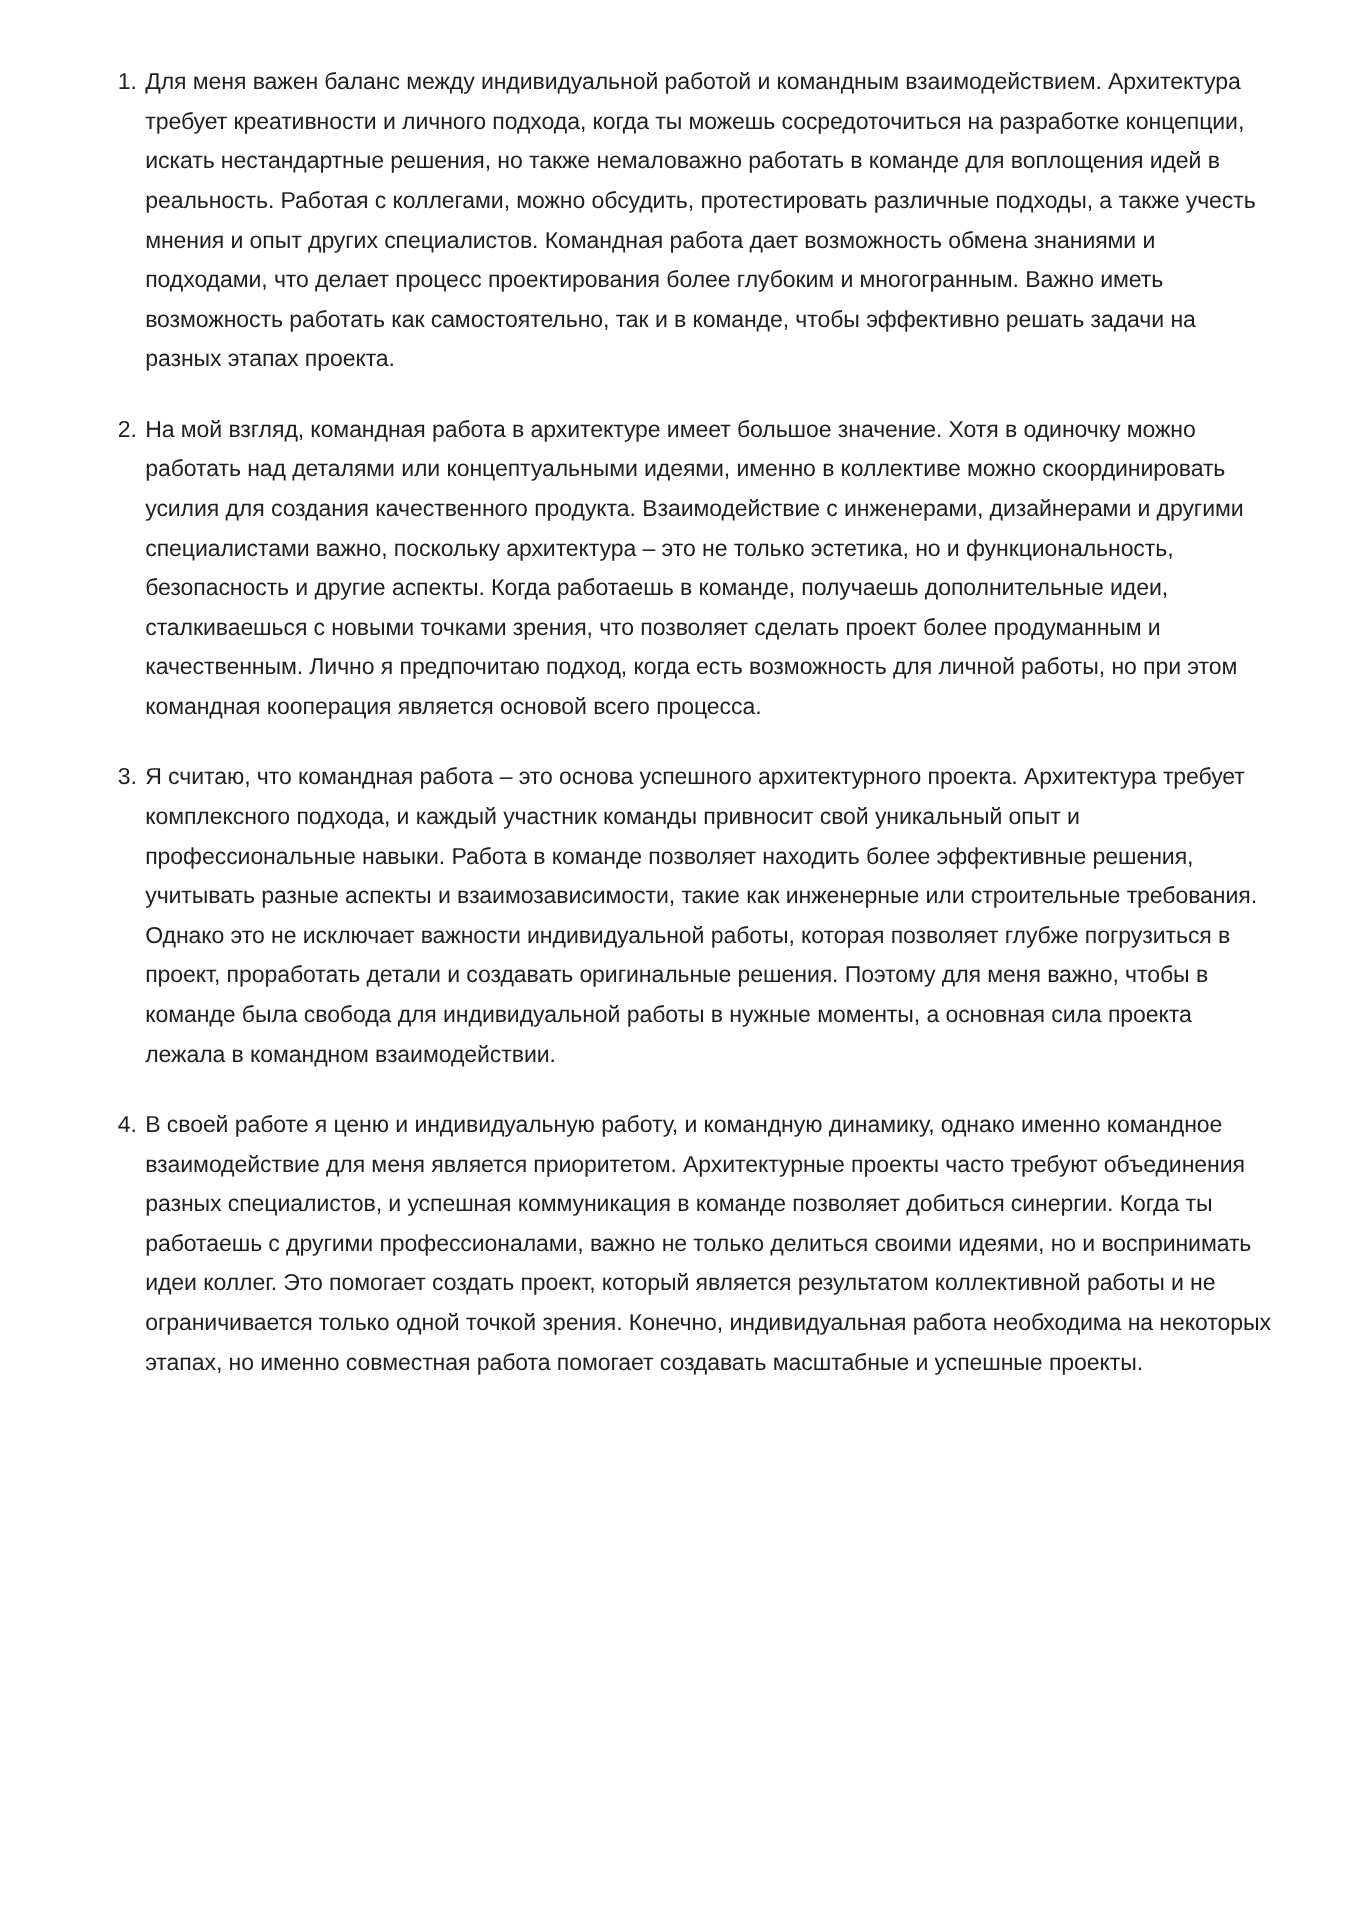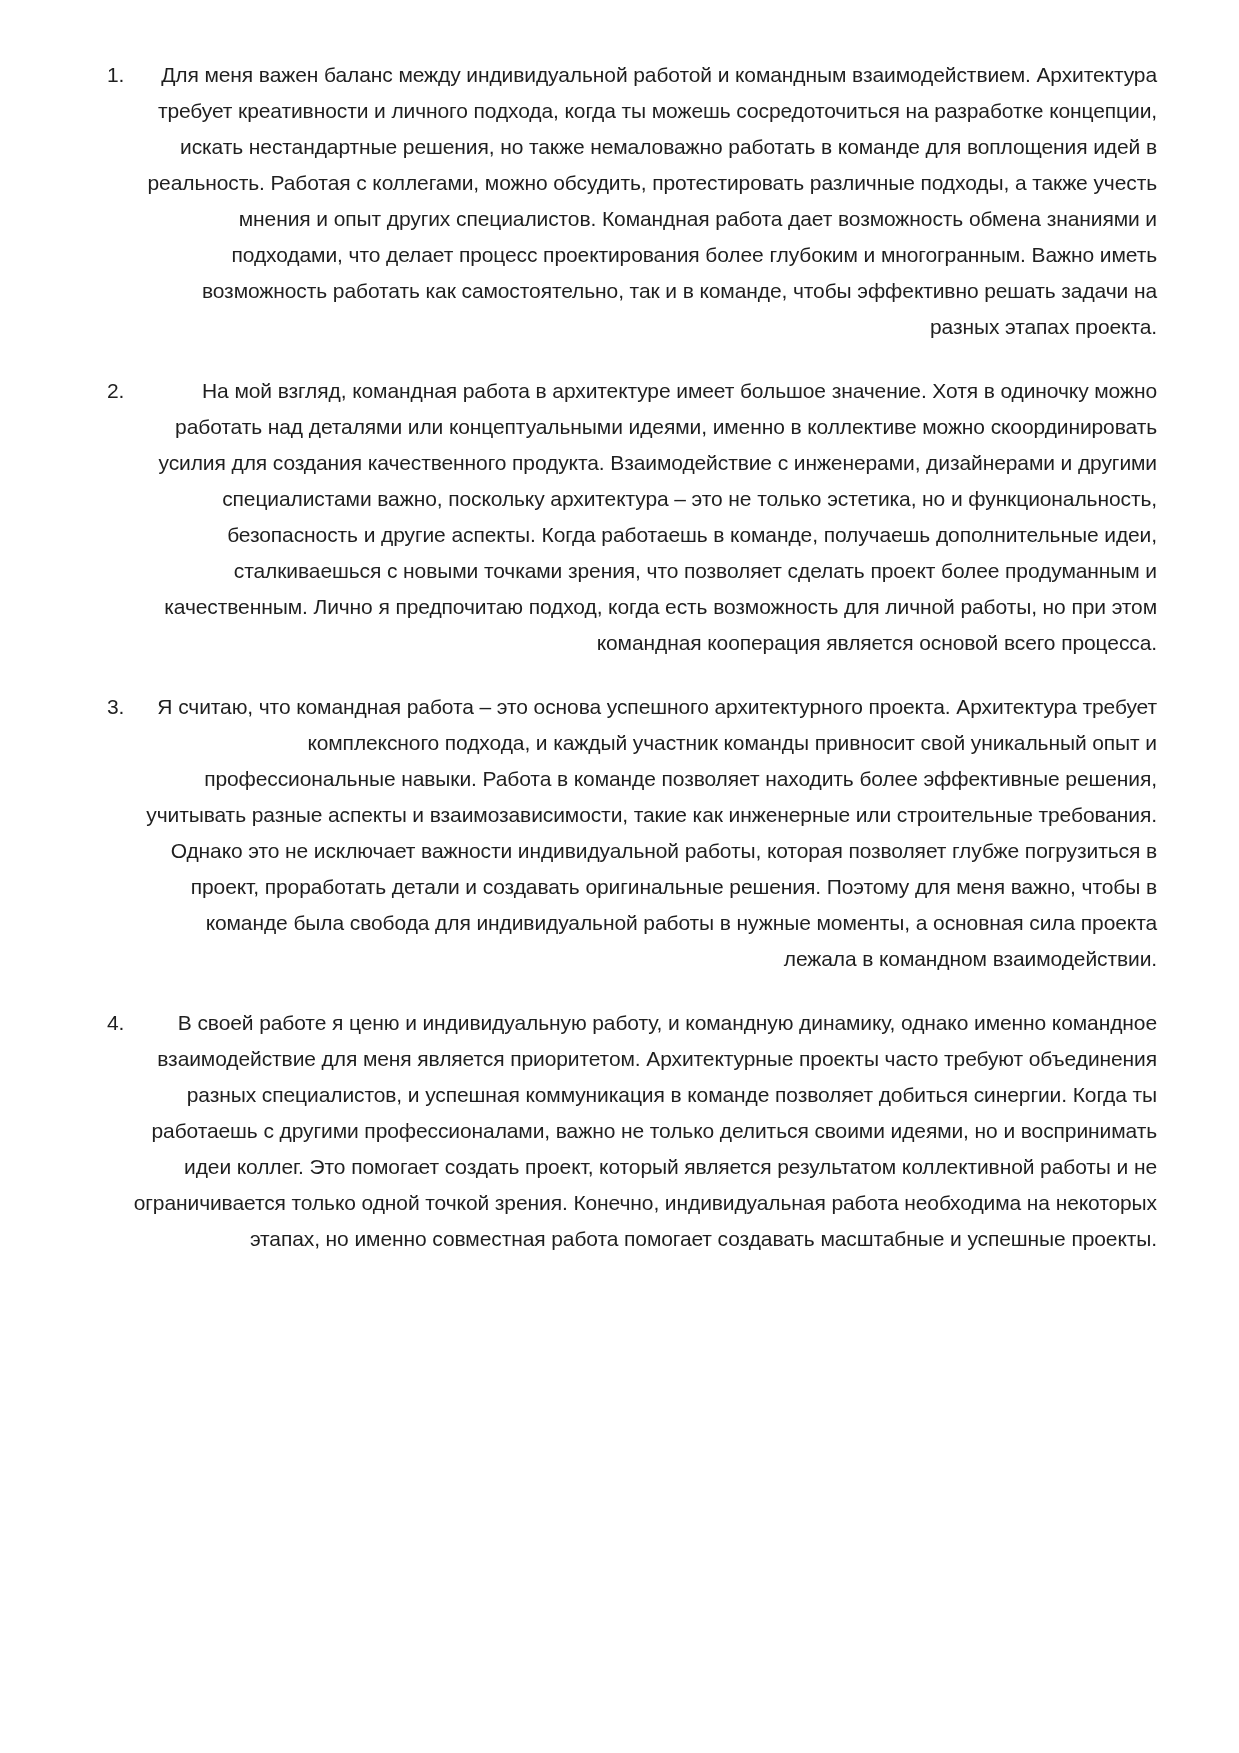--- a/index.html
+++ b/index.html
@@ -41,21 +41,20 @@
       margin-bottom: 28px;
     }
     .answer-number {
       position: absolute;
       left: 0;
       top: 0;
       width: 24px;
     }
     .answer-text {
       display: block;
-      text-align: right;
     }
   </style>
 </head>
 <body>
 
 <div class="page">
   <ol class="answer-list">
     <li class="answer-item">
       <span class="answer-number">1.</span>
       <span class="answer-text">Для меня важен баланс между индивидуальной работой и командным взаимодействием. Архитектура требует креативности и личного подхода, когда ты можешь сосредоточиться на разработке концепции, искать нестандартные решения, но также немаловажно работать в команде для воплощения идей в реальность. Работая с коллегами, можно обсудить, протестировать различные подходы, а также учесть мнения и опыт других специалистов. Командная работа дает возможность обмена знаниями и подходами, что делает процесс проектирования более глубоким и многогранным. Важно иметь возможность работать как самостоятельно, так и в команде, чтобы эффективно решать задачи на разных этапах проекта.</span>

